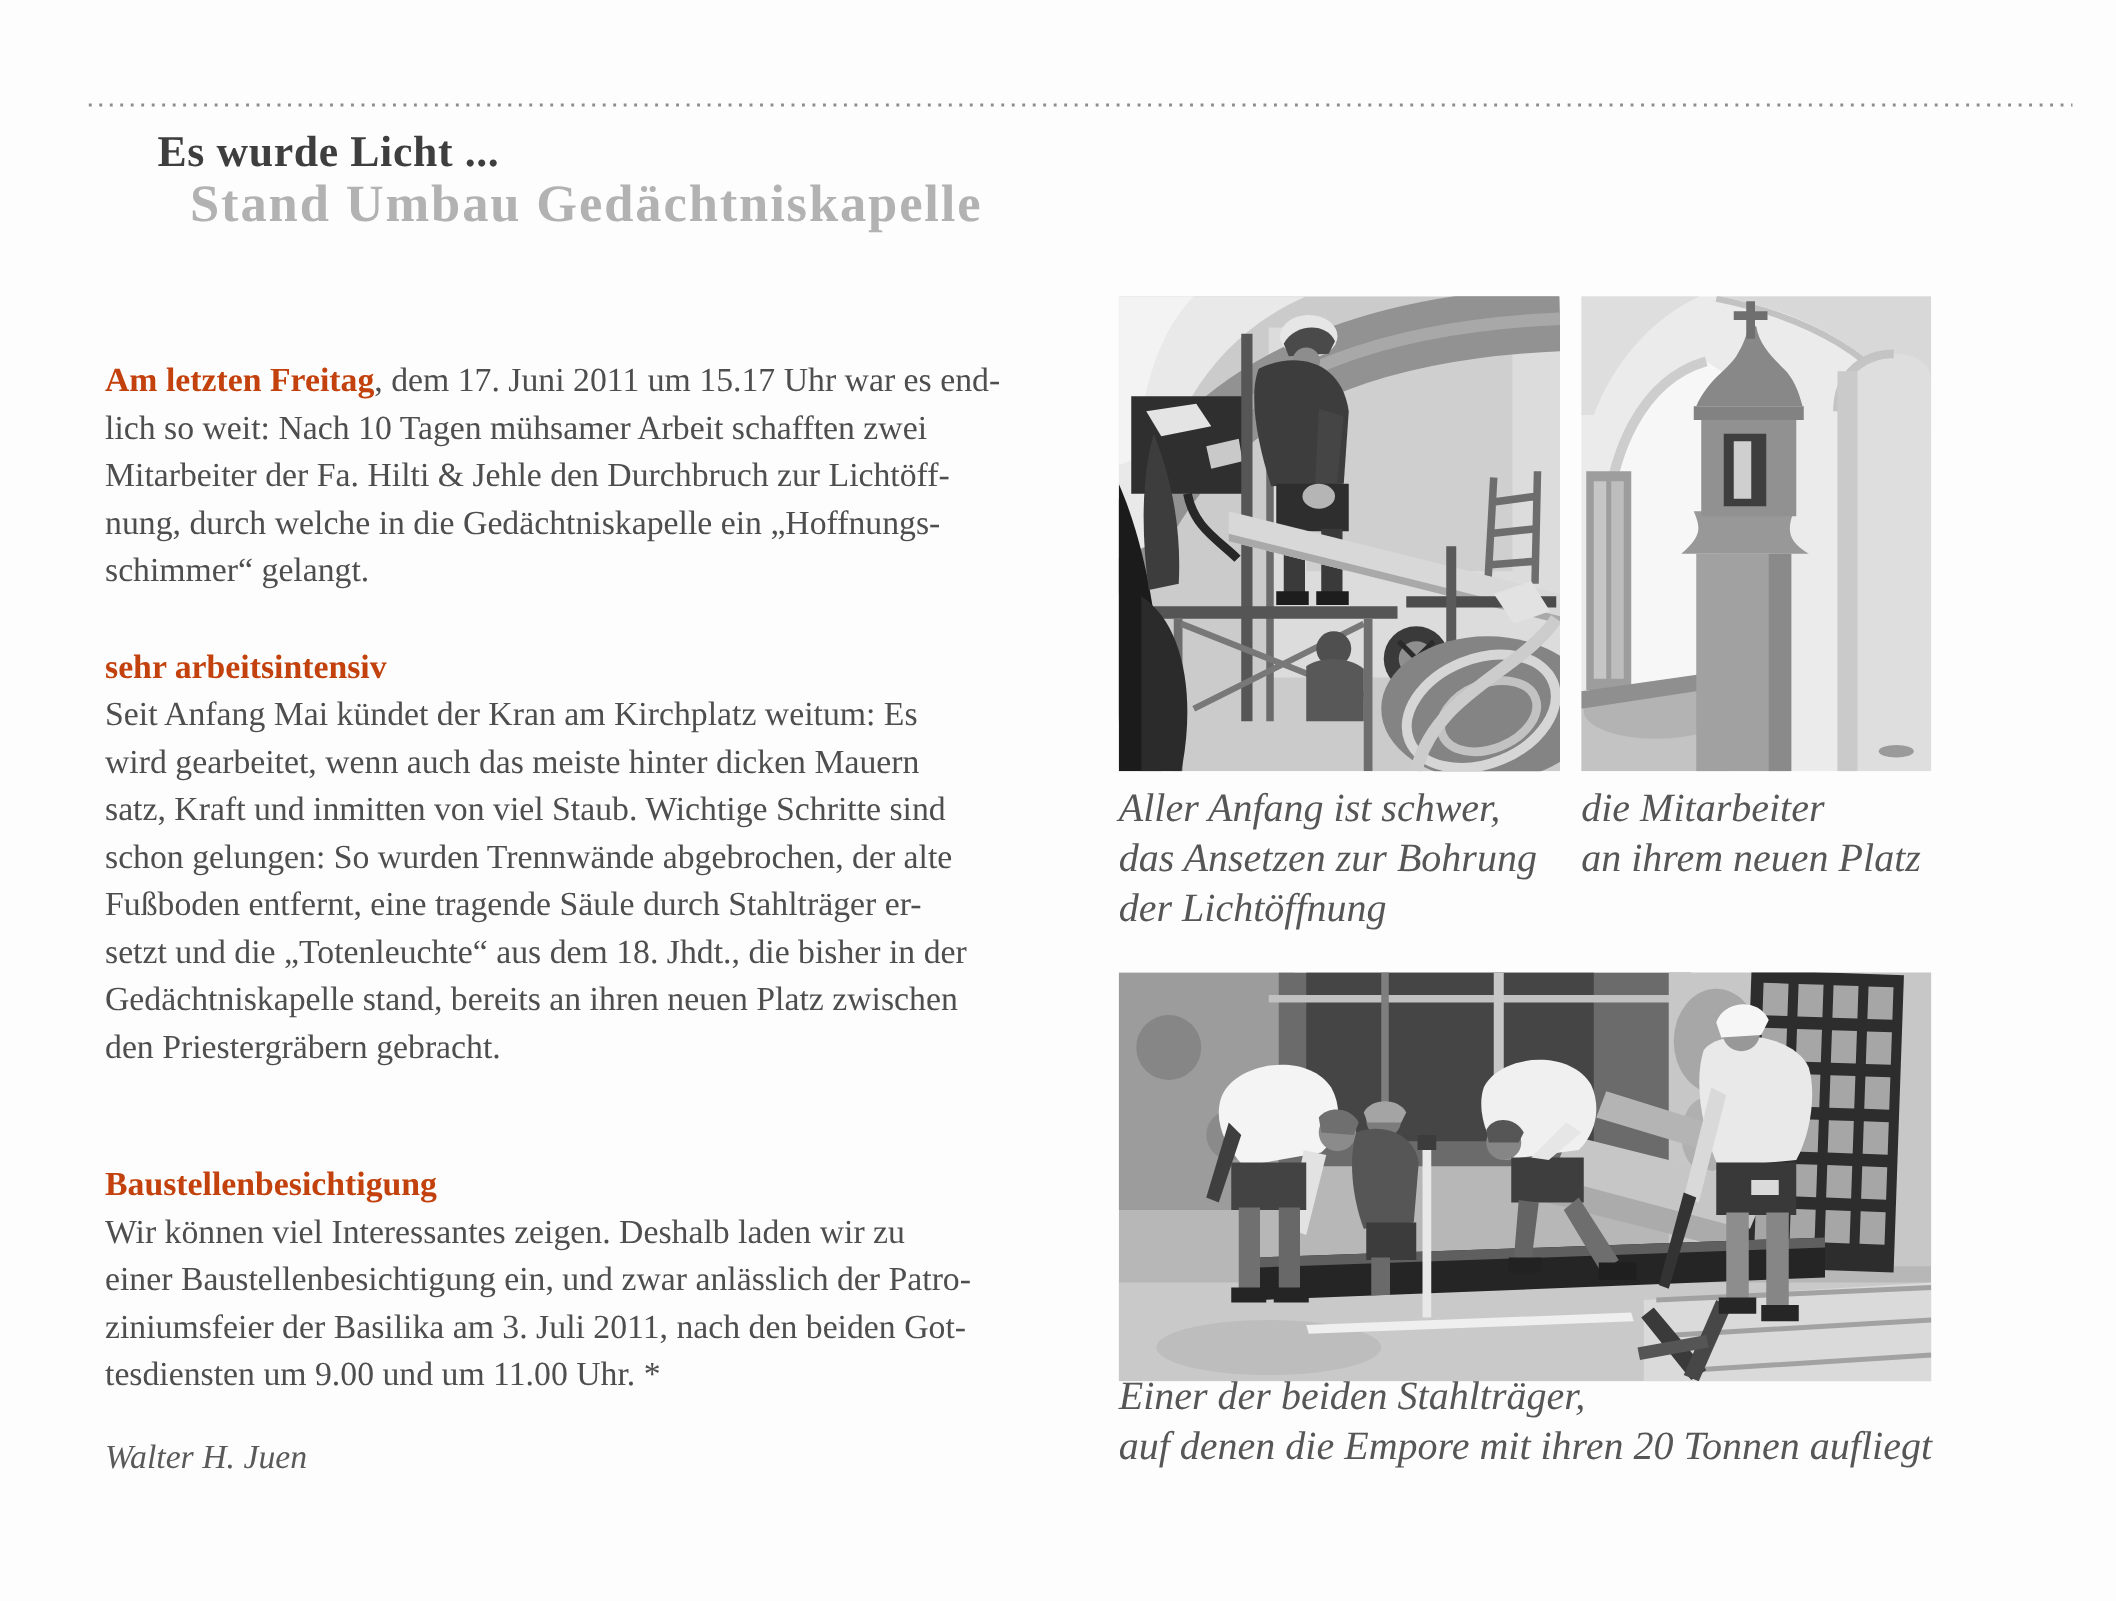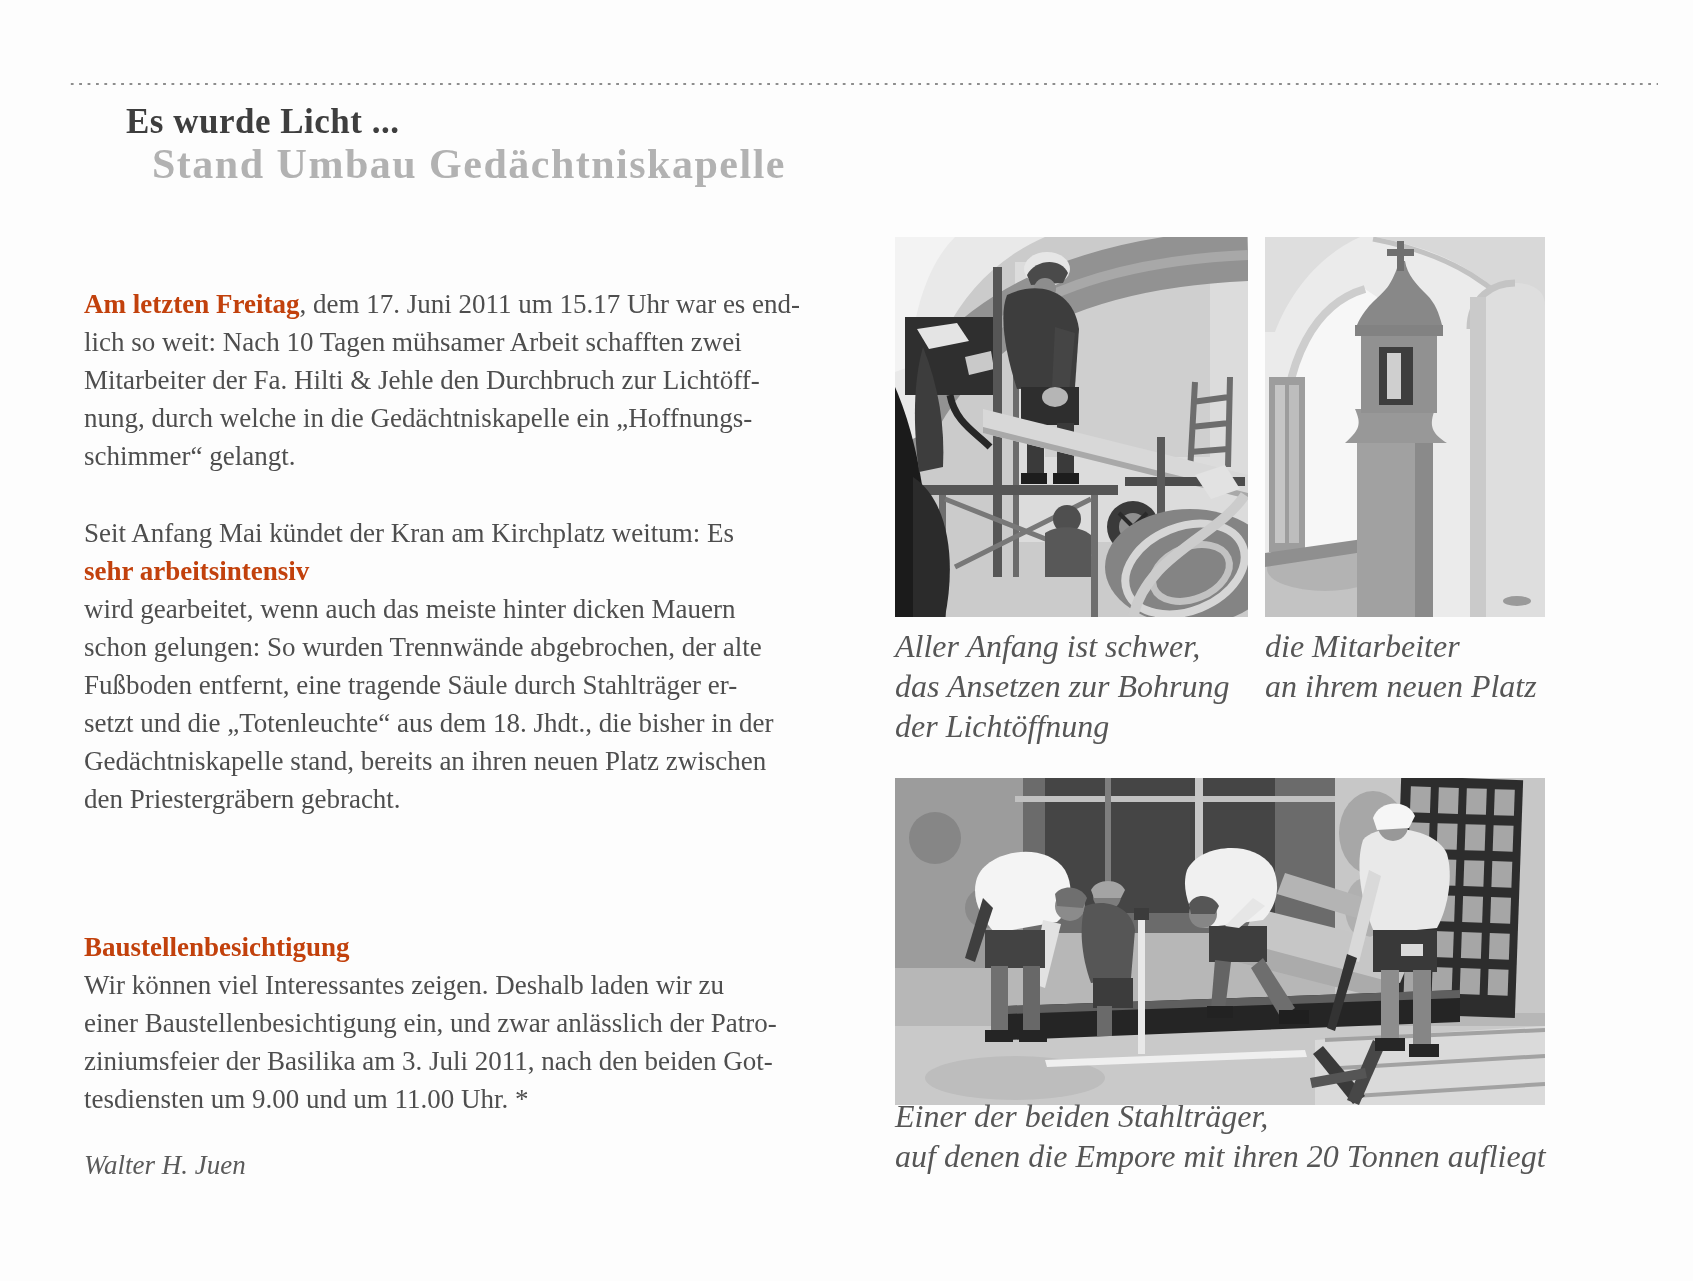--- a/index.html
+++ b/index.html
@@ -31,23 +31,24 @@
 
   <div class="textblock" style="top:285px;">
     <div class="ln"><span class="lead">Am letzten Freitag</span><span>, dem 17. Juni 2011 um 15.17 Uhr war es end-</span></div>
     <div class="ln">lich so weit: Nach 10 Tagen mühsamer Arbeit schafften zwei</div>
     <div class="ln">Mitarbeiter der Fa. Hilti &amp; Jehle den Durchbruch zur Lichtöff-</div>
     <div class="ln">nung, durch welche in die Gedächtniskapelle ein „Hoffnungs-</div>
     <div class="ln">schimmer“ gelangt.</div>
   </div>
 
   <div class="textblock" style="top:514px;">
+    <div class="ln heading">sehr arbeitsintensiv</div>
     <div class="ln">Seit Anfang Mai kündet der Kran am Kirchplatz weitum: Es</div>
-    <div class="ln heading">sehr arbeitsintensiv</div>
     <div class="ln">wird gearbeitet, wenn auch das meiste hinter dicken Mauern</div>
+    <div class="ln">satz, Kraft und inmitten von viel Staub. Wichtige Schritte sind</div>
     <div class="ln">schon gelungen: So wurden Trennwände abgebrochen, der alte</div>
     <div class="ln">Fußboden entfernt, eine tragende Säule durch Stahlträger er-</div>
     <div class="ln">setzt und die „Totenleuchte“ aus dem 18. Jhdt., die bisher in der</div>
     <div class="ln">Gedächtniskapelle stand, bereits an ihren neuen Platz zwischen</div>
     <div class="ln">den Priestergräbern gebracht.</div>
   </div>
 
   <div class="textblock" style="top:928px;">
     <div class="ln heading">Baustellenbesichtigung</div>
     <div class="ln">Wir können viel Interessantes zeigen. Deshalb laden wir zu</div>

